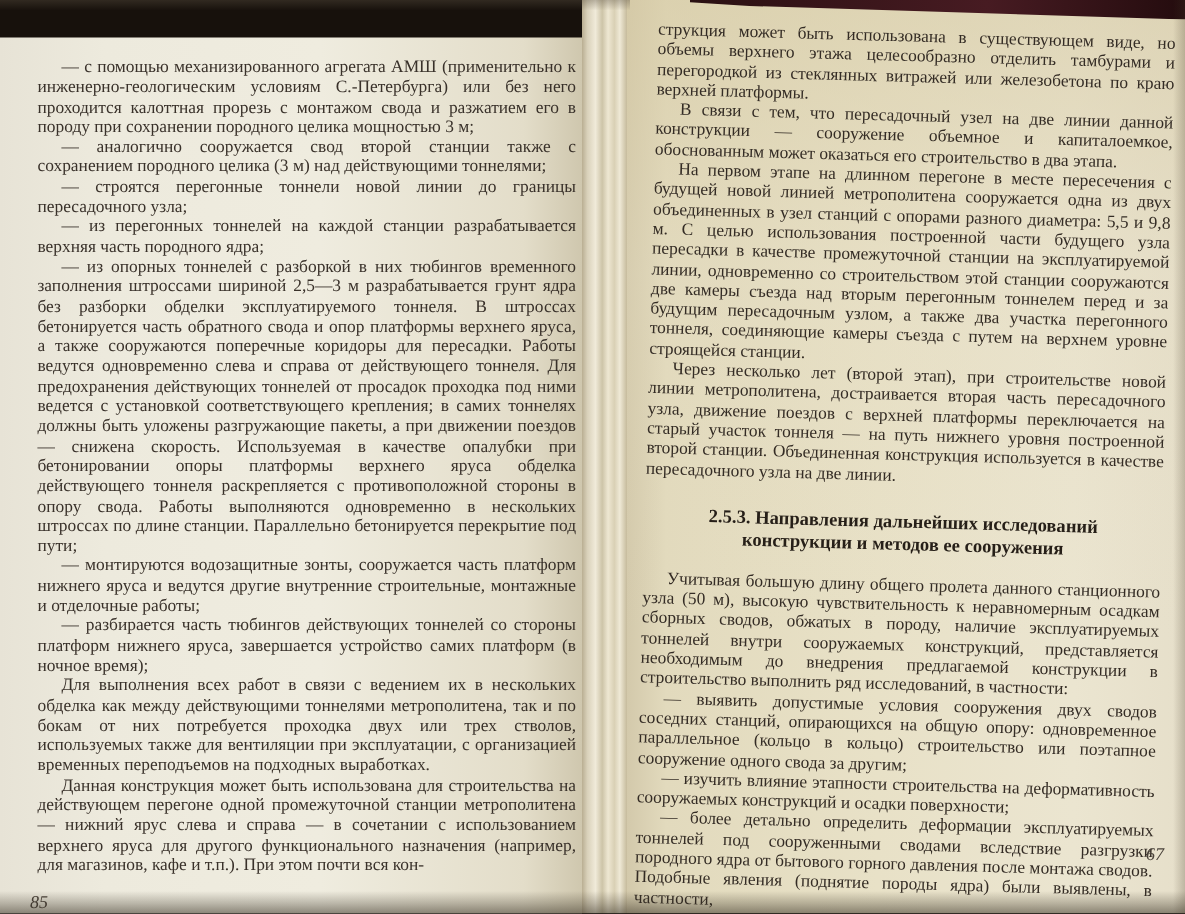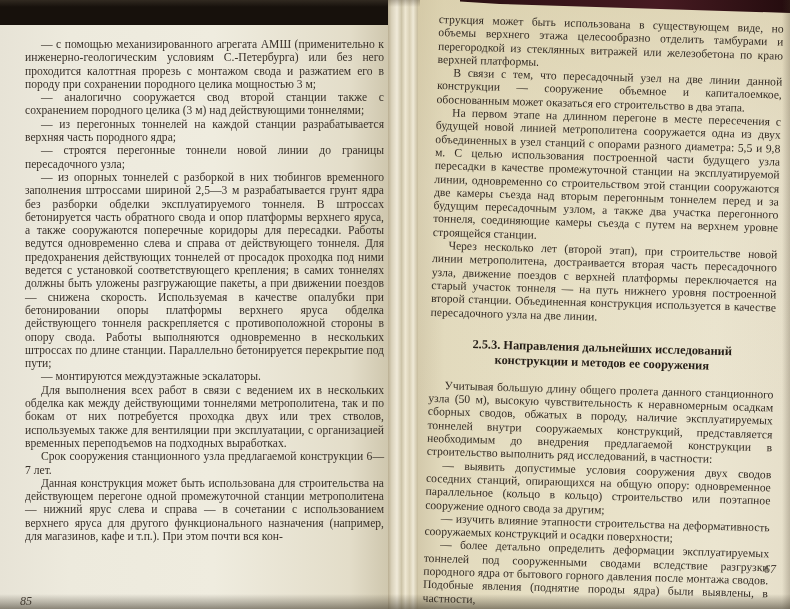--- a/index.html
+++ b/index.html
@@ -66,26 +66,26 @@
 </style>
 </head>
 <body>
 
 <div class="scan">
 
   <div class="page page-left">
     <div class="textcol left-col">
       <p>— с помощью механизированного агрегата АМШ (применительно к инженерно-геологическим условиям С.-Петербурга) или без него проходится калоттная прорезь с монтажом свода и разжатием его в породу при сохранении породного целика мощностью 3 м;</p>
       <p>— аналогично сооружается свод второй станции также с сохранением породного целика (3 м) над действующими тоннелями;</p>
+      <p>— строятся перегонные тоннели новой линии до границы пересадочного узла;</p>
       <p>— из перегонных тоннелей на каждой станции разрабатывается верхняя часть породного ядра;</p>
-      <p>— строятся перегонные тоннели новой линии до границы пересадочного узла;</p>
       <p>— из опорных тоннелей с разборкой в них тюбингов временного заполнения штроссами шириной 2,5—3 м разрабатывается грунт ядра без разборки обделки эксплуатируемого тоннеля. В штроссах бетонируется часть обратного свода и опор платформы верхнего яруса, а также сооружаются поперечные коридоры для пересадки. Работы ведутся одновременно слева и справа от действующего тоннеля. Для предохранения действующих тоннелей от просадок проходка под ними ведется с установкой соответствующего крепления; в самих тоннелях должны быть уложены разгружающие пакеты, а при движении поездов — снижена скорость. Используемая в качестве опалубки при бетонировании опоры платформы верхнего яруса обделка действующего тоннеля раскрепляется с противоположной стороны в опору свода. Работы выполняются одновременно в нескольких штроссах по длине станции. Параллельно бетонируется перекрытие под пути;</p>
-      <p>— монтируются междуэтажные эскалаторы.</p>
+      <p>— монтируются водозащитные зонты, сооружается часть платформ нижнего яруса и ведутся другие внутренние строительные, монтажные и отделочные работы;</p>
+      <p>— разбирается часть тюбингов действующих тоннелей со стороны платформ нижнего яруса, завершается устройство самих платформ (в ночное время);</p>
       <p>Для выполнения всех работ в связи с ведением их в нескольких обделка как между действующими тоннелями метрополитена, так и по бокам от них потребуется проходка двух или трех стволов, используемых также для вентиляции при эксплуатации, с организацией временных переподъемов на подходных выработках.</p>
-      <p>Срок сооружения станционного узла предлагаемой конструкции   6—7 лет.</p>
       <p>Данная конструкция может быть использована для строительства на действующем перегоне одной промежуточной станции метрополитена — нижний ярус слева и справа — в сочетании с использованием верхнего яруса для другого функционального назначения (например, для магазинов, кафе и т.п.). При этом почти вся кон-</p>
     </div>
     <div class="pageno pageno-left">85</div>
   </div>
 
   <div class="gutter"></div>
 
   <div class="page page-right">
     <div class="textcol right-col">
       <p class="no-indent">струкция может быть использована в существующем виде, но объемы верхнего этажа целесообразно отделить тамбурами и перегородкой из стеклянных витражей или железобетона по краю верхней платформы.</p>

